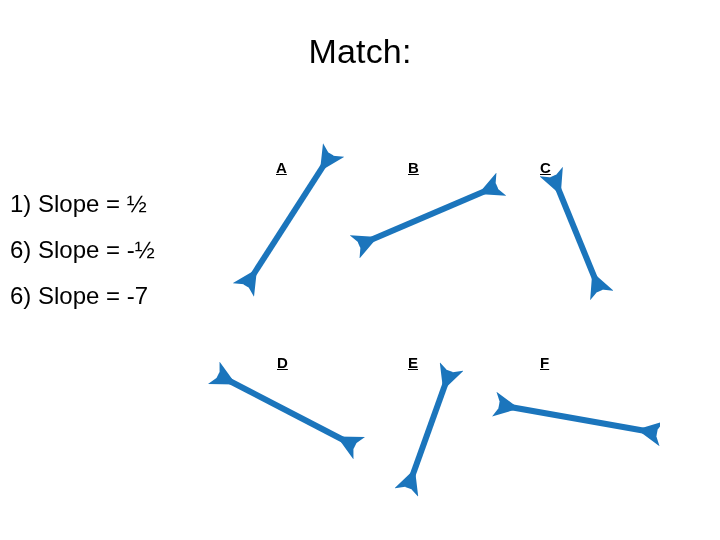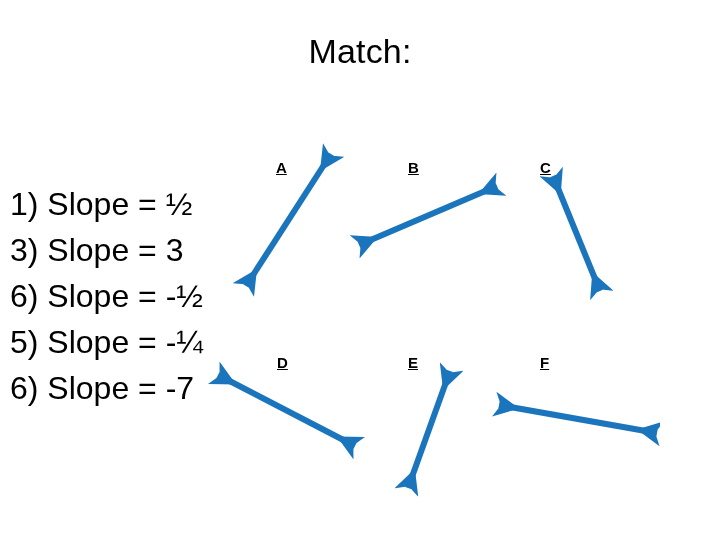--- a/index.html
+++ b/index.html
@@ -30,21 +30,21 @@
     letter-spacing: 0.2px;
     line-height: 1.1;
   }
   #slope-list {
     position: absolute;
     left: 10px;
     top: 181px;
     width: 220px;
   }
   .slope-item {
-    font-size: 32px;
+    font-size: 24px;
     color: #000000;
     line-height: 46px;
     white-space: nowrap;
   }
   #arrow-layer {
     position: absolute;
     left: 0;
     top: 0;
     width: 720px;
     height: 540px;
@@ -60,23 +60,21 @@
 </style>
 </head>
 <body>
 
 <div id="slide" style="background: rgb(255, 255, 255);">
 
   <div id="slide-title">Match:</div>
 
   <div id="slope-list">
     <div class="slope-item">1) Slope = ½</div>
-    <div class="slope-item">3) Slope = 3</div>
     <div class="slope-item">6) Slope = -½</div>
-    <div class="slope-item">5) Slope = -¼</div>
     <div class="slope-item">6) Slope = -7</div>
   </div>
 
   <svg id="arrow-layer" viewBox="0 0 720 540">
     <defs>
       <marker id="head-start" markerWidth="4.2" markerHeight="4.2" refX="3.4" refY="2.1" orient="auto-start-reverse" markerUnits="strokeWidth">
         <path d="M 0 2.1 L 4.2 0 L 3.1 2.1 L 4.2 4.2 Z" fill="#1b75bc"></path>
       </marker>
       <marker id="head-end" markerWidth="4.2" markerHeight="4.2" refX="3.4" refY="2.1" orient="auto" markerUnits="strokeWidth">
         <path d="M 0 2.1 L 4.2 0 L 3.1 2.1 L 4.2 4.2 Z" fill="#1b75bc"></path>

